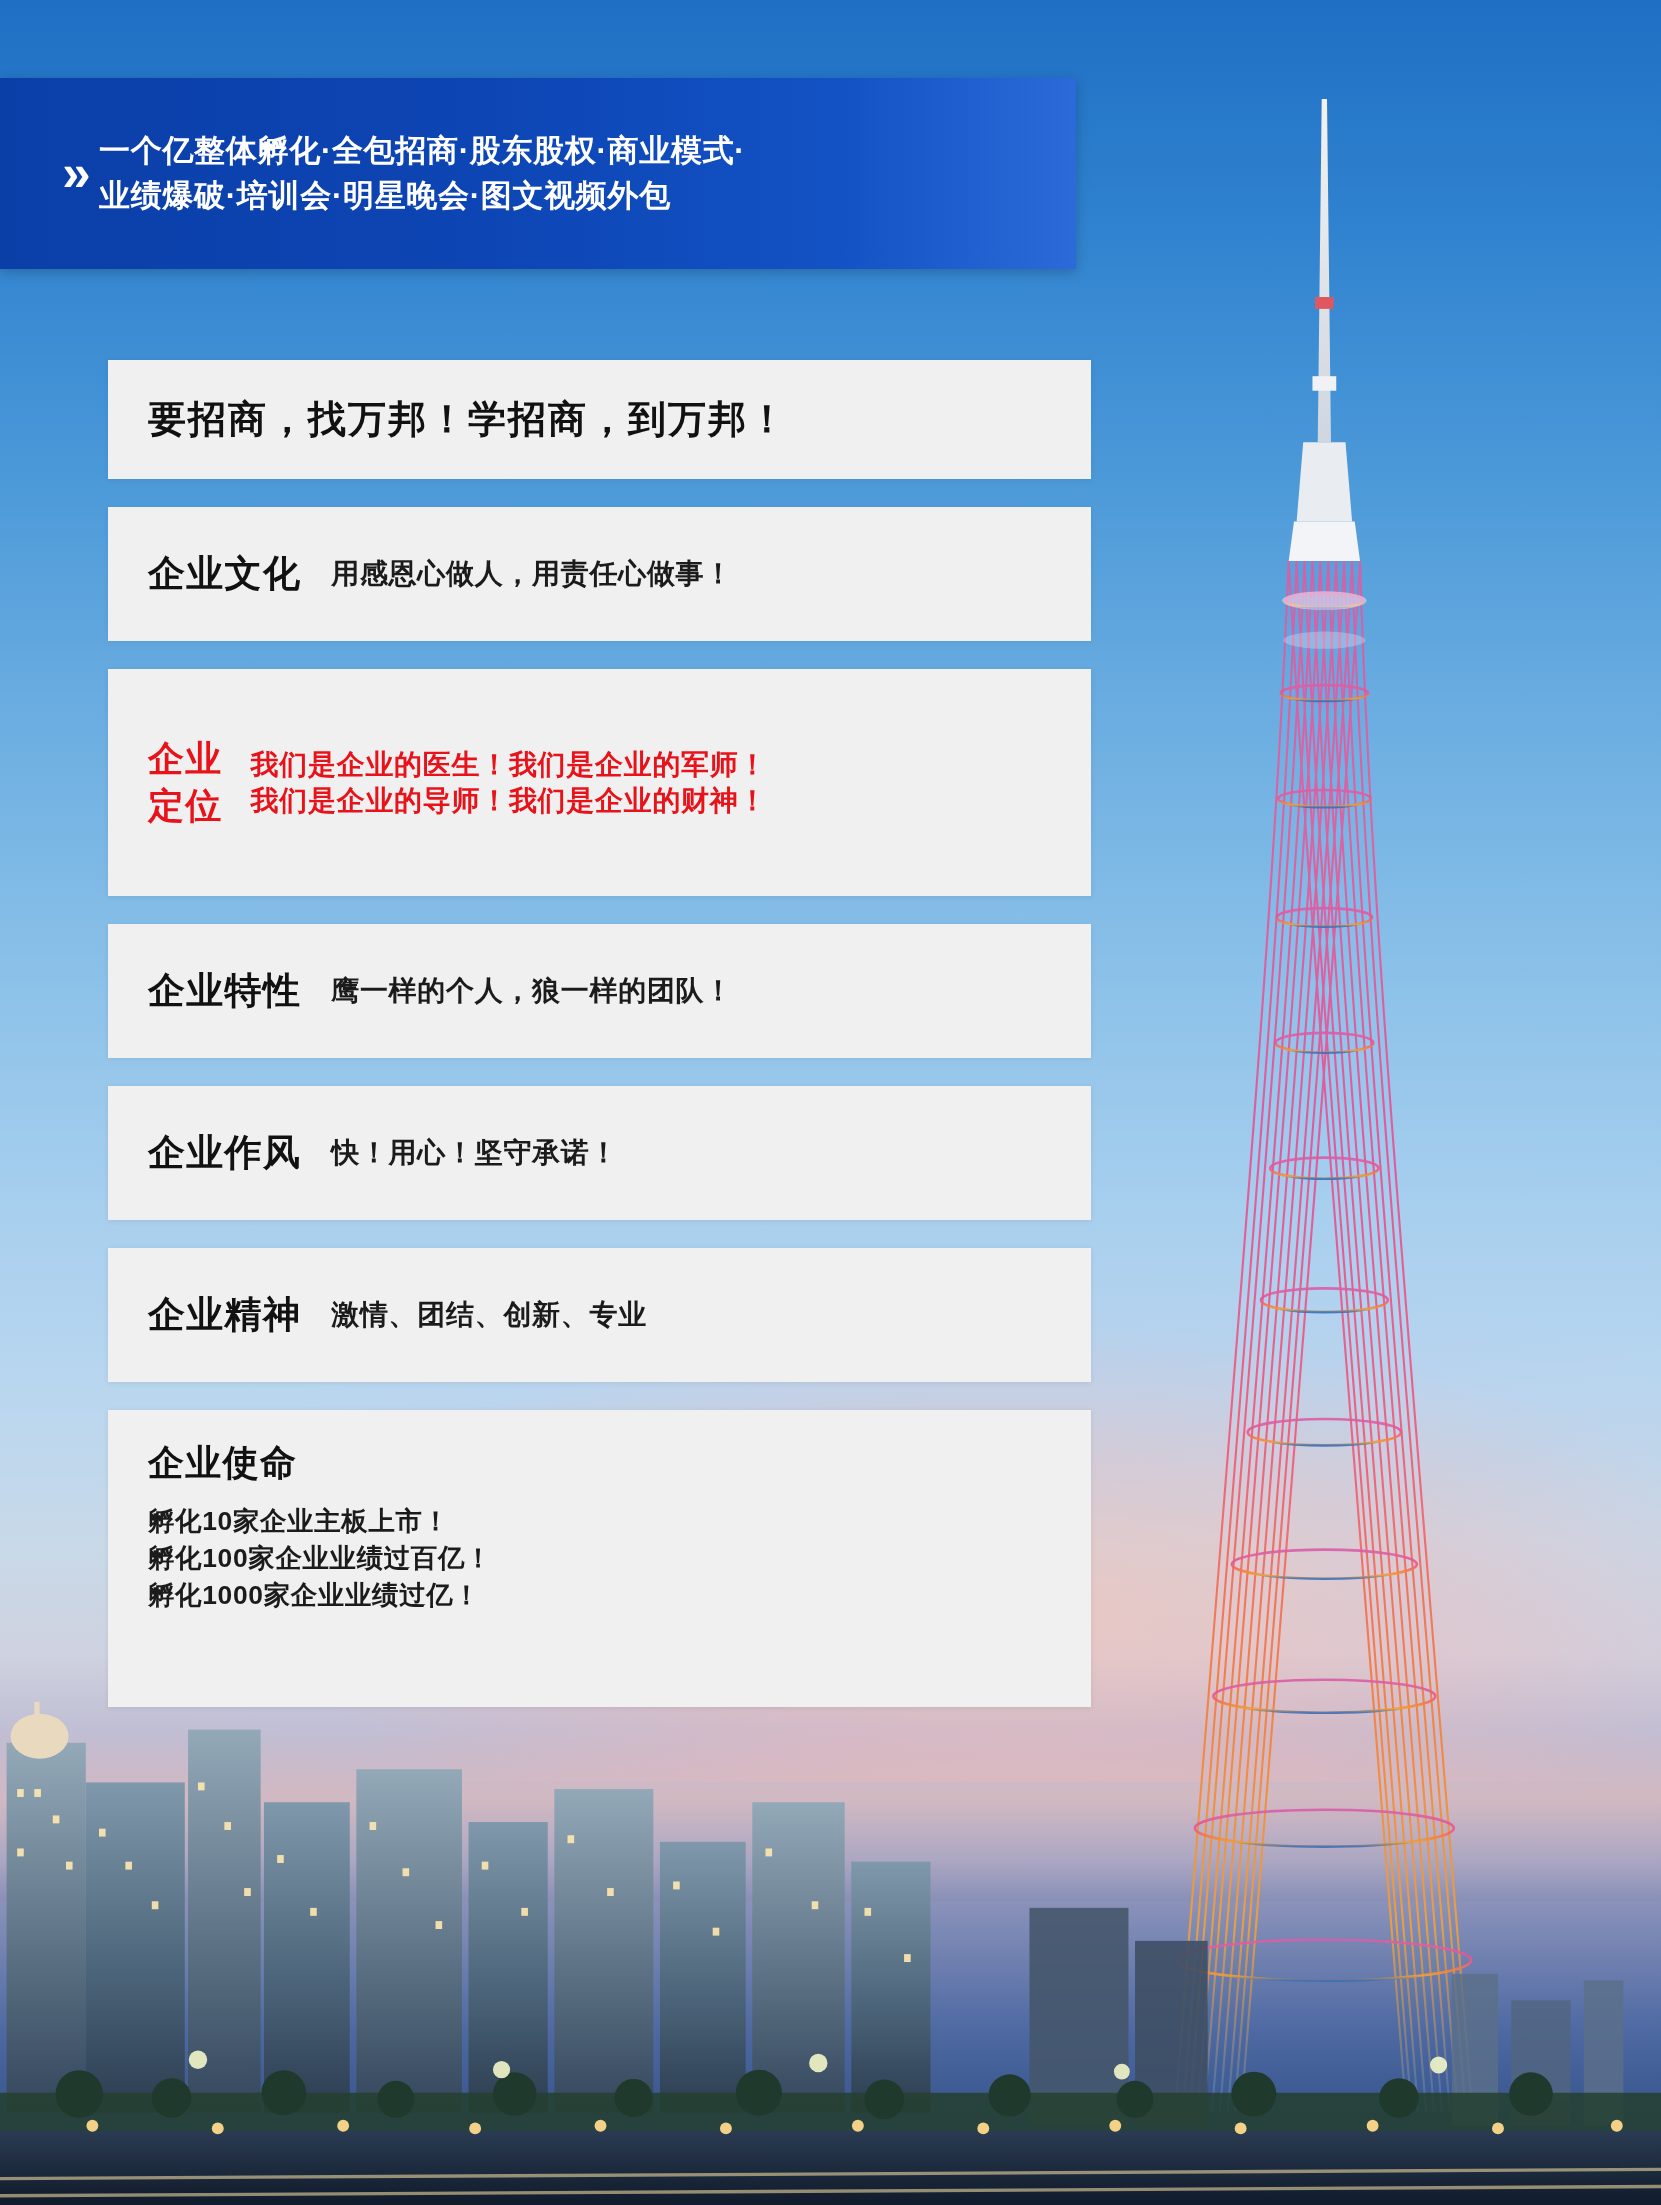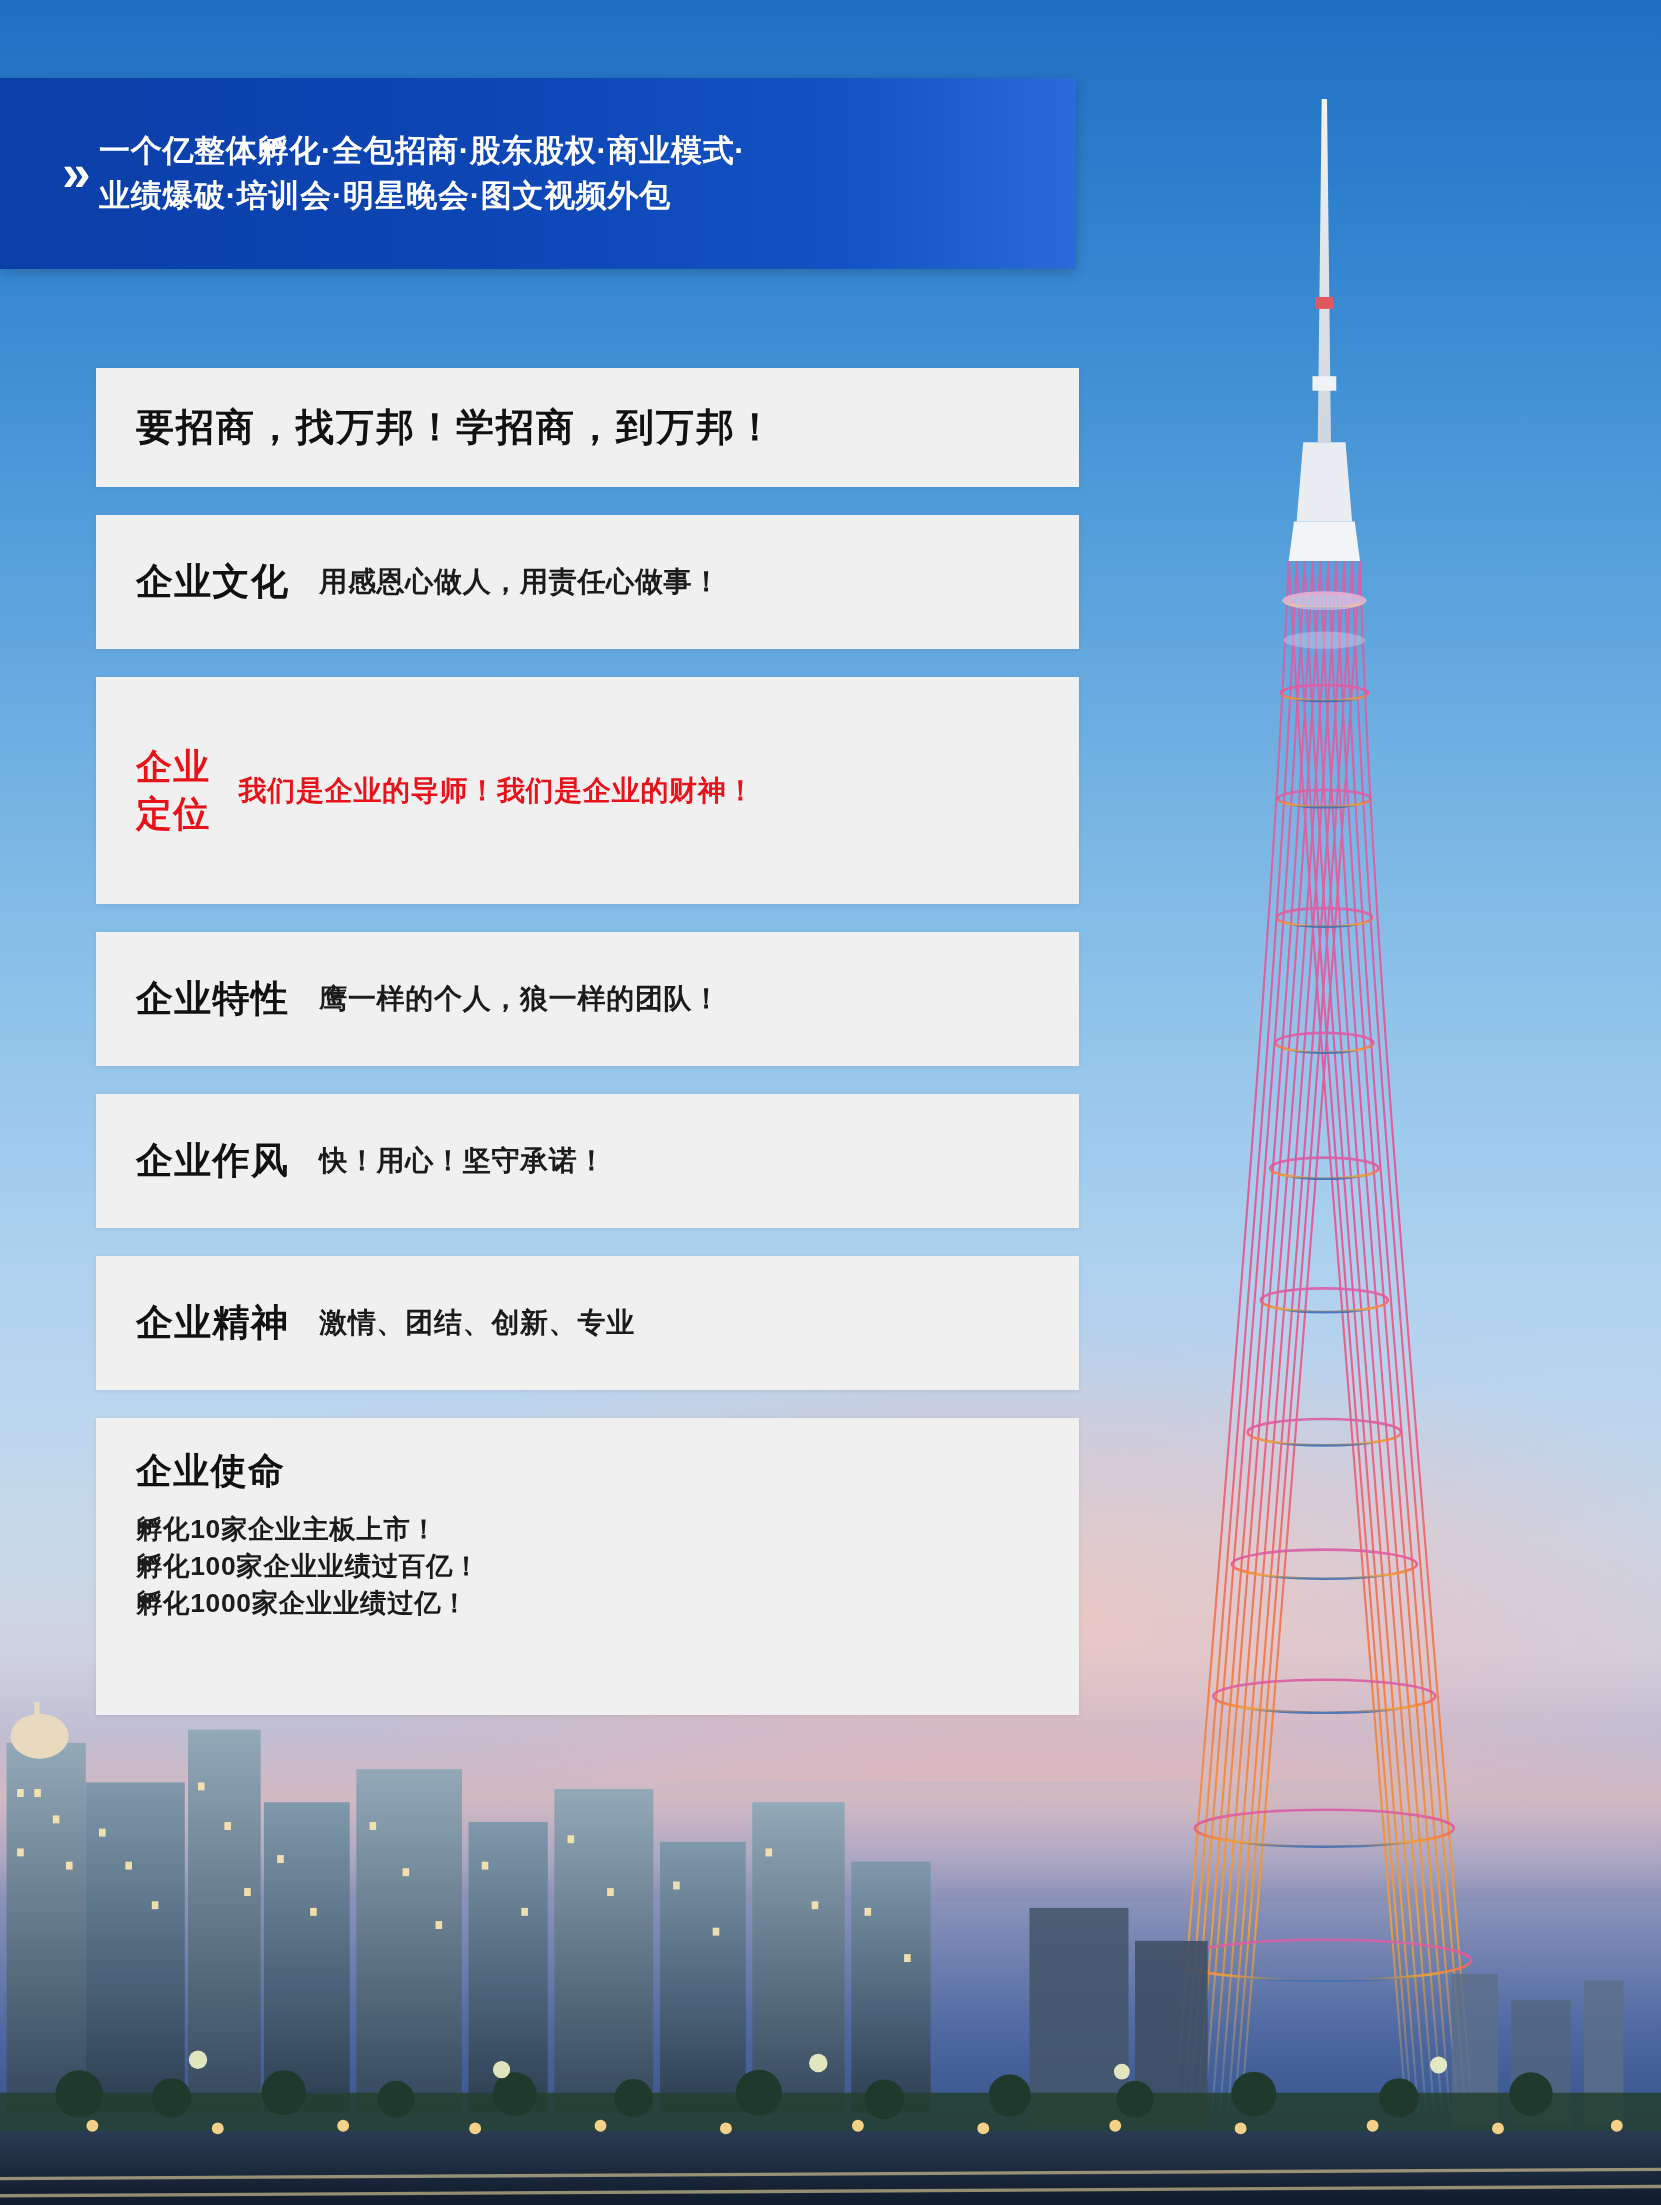--- a/index.html
+++ b/index.html
@@ -110,24 +110,23 @@
     font-weight: bold;
     line-height: 1.42;
     letter-spacing: 0.7px;
     padding-right: 26.4px;
   }
   .banner-text div { white-space: nowrap; }
 
   
   .cards {
     position: absolute;
-    left: 96px;
+    left: 108px;
     top: 360px;
     width: 983px;
-    margin-top: 8px;
   }
   .card {
     background: #f0f0f0;
     margin-bottom: 28px;
     padding: 0 40px;
     box-sizing: border-box;
     display: flex;
     align-items: center;
     box-shadow: 0 1.3px 5.3px rgba(0,0,0,0.08);
   }
@@ -410,20 +409,21 @@
       <div class="label label-big">企业文化</div>
       <div class="value">用感恩心做人，用责任心做事！</div>
     </div>
 
     <div class="card card-tall">
       <div class="pos-label">
         <div>企业</div>
         <div>定位</div>
       </div>
       <div class="pos-lines">
+        <div>我们是企业的医生！我们是企业的军师！</div>
         <div>我们是企业的导师！我们是企业的财神！</div>
       </div>
     </div>
 
     <div class="card card-h2">
       <div class="label label-big">企业特性</div>
       <div class="value">鹰一样的个人，狼一样的团队！</div>
     </div>
 
     <div class="card card-h2">

